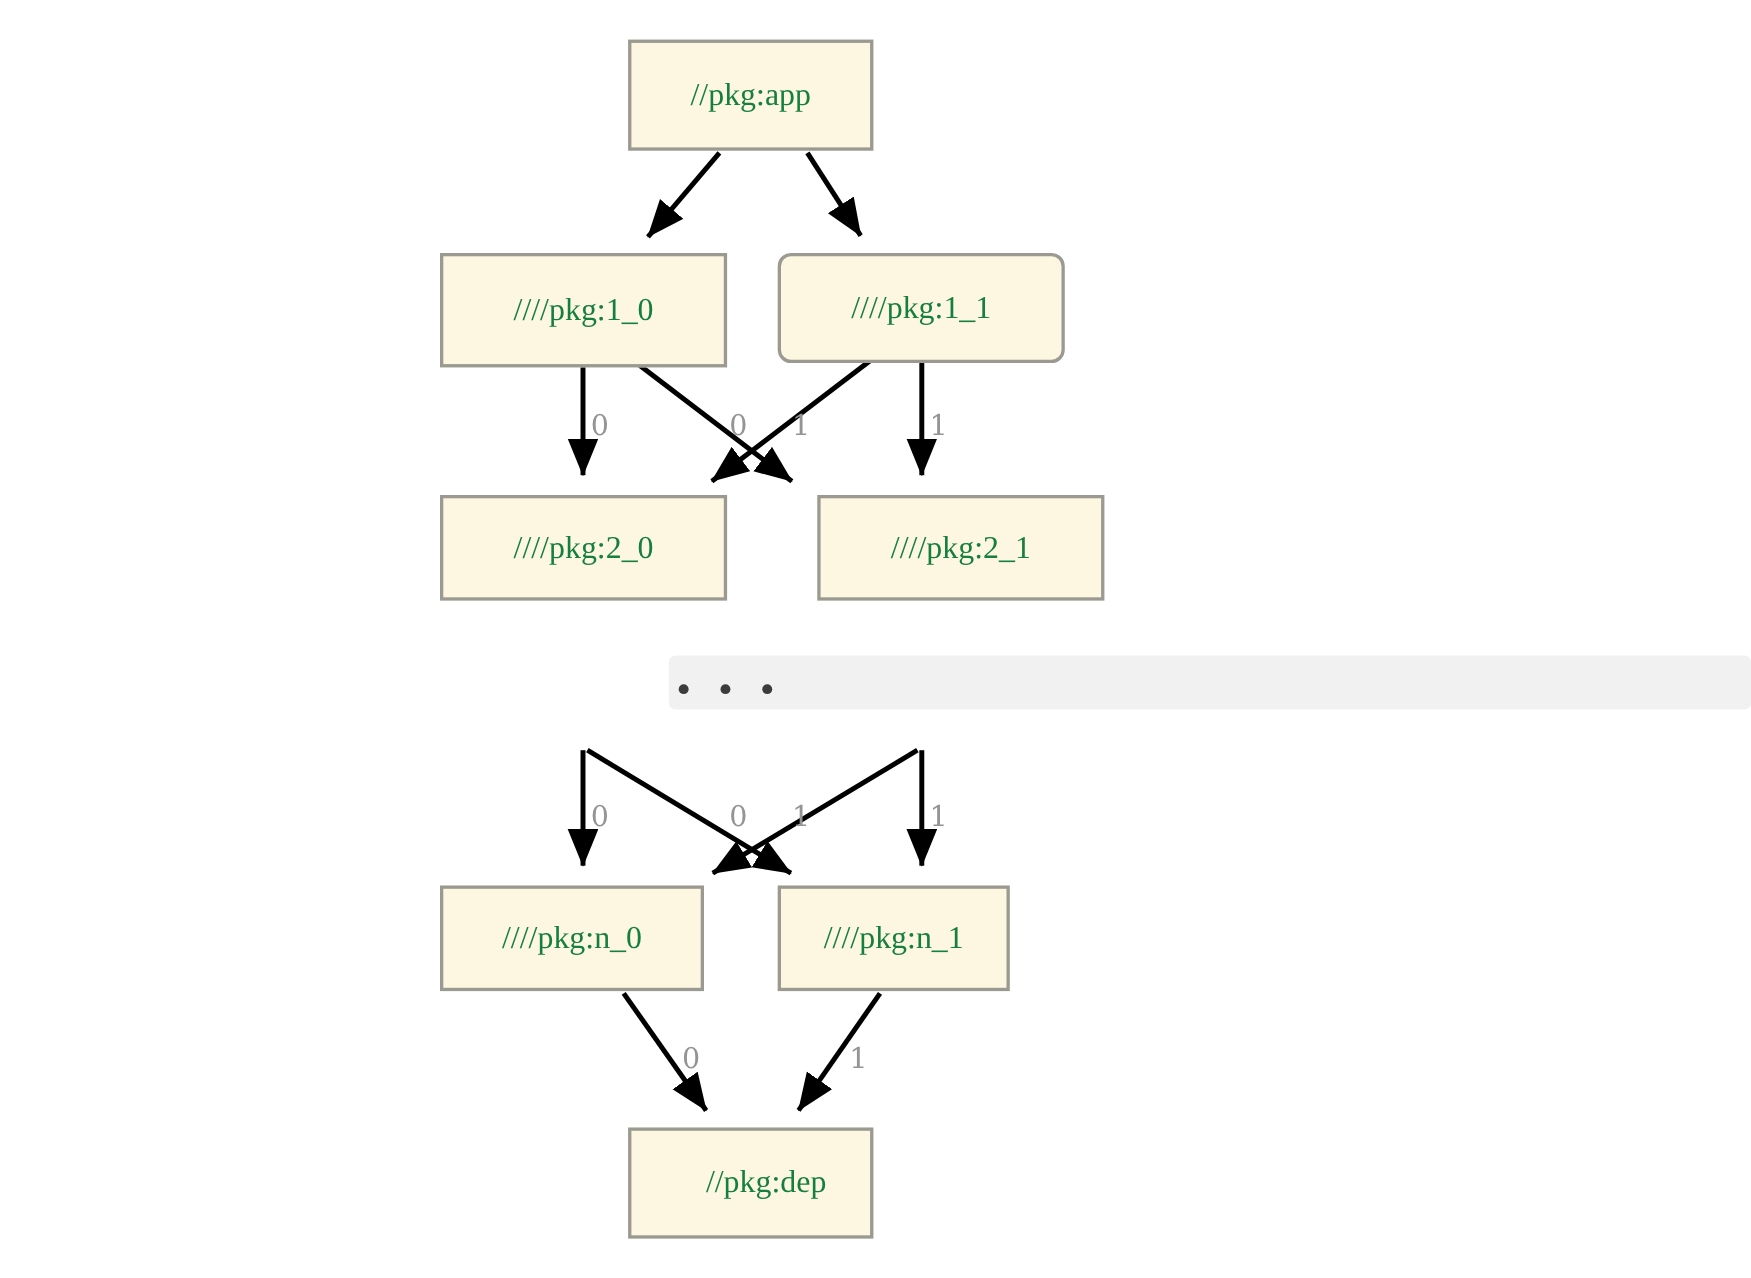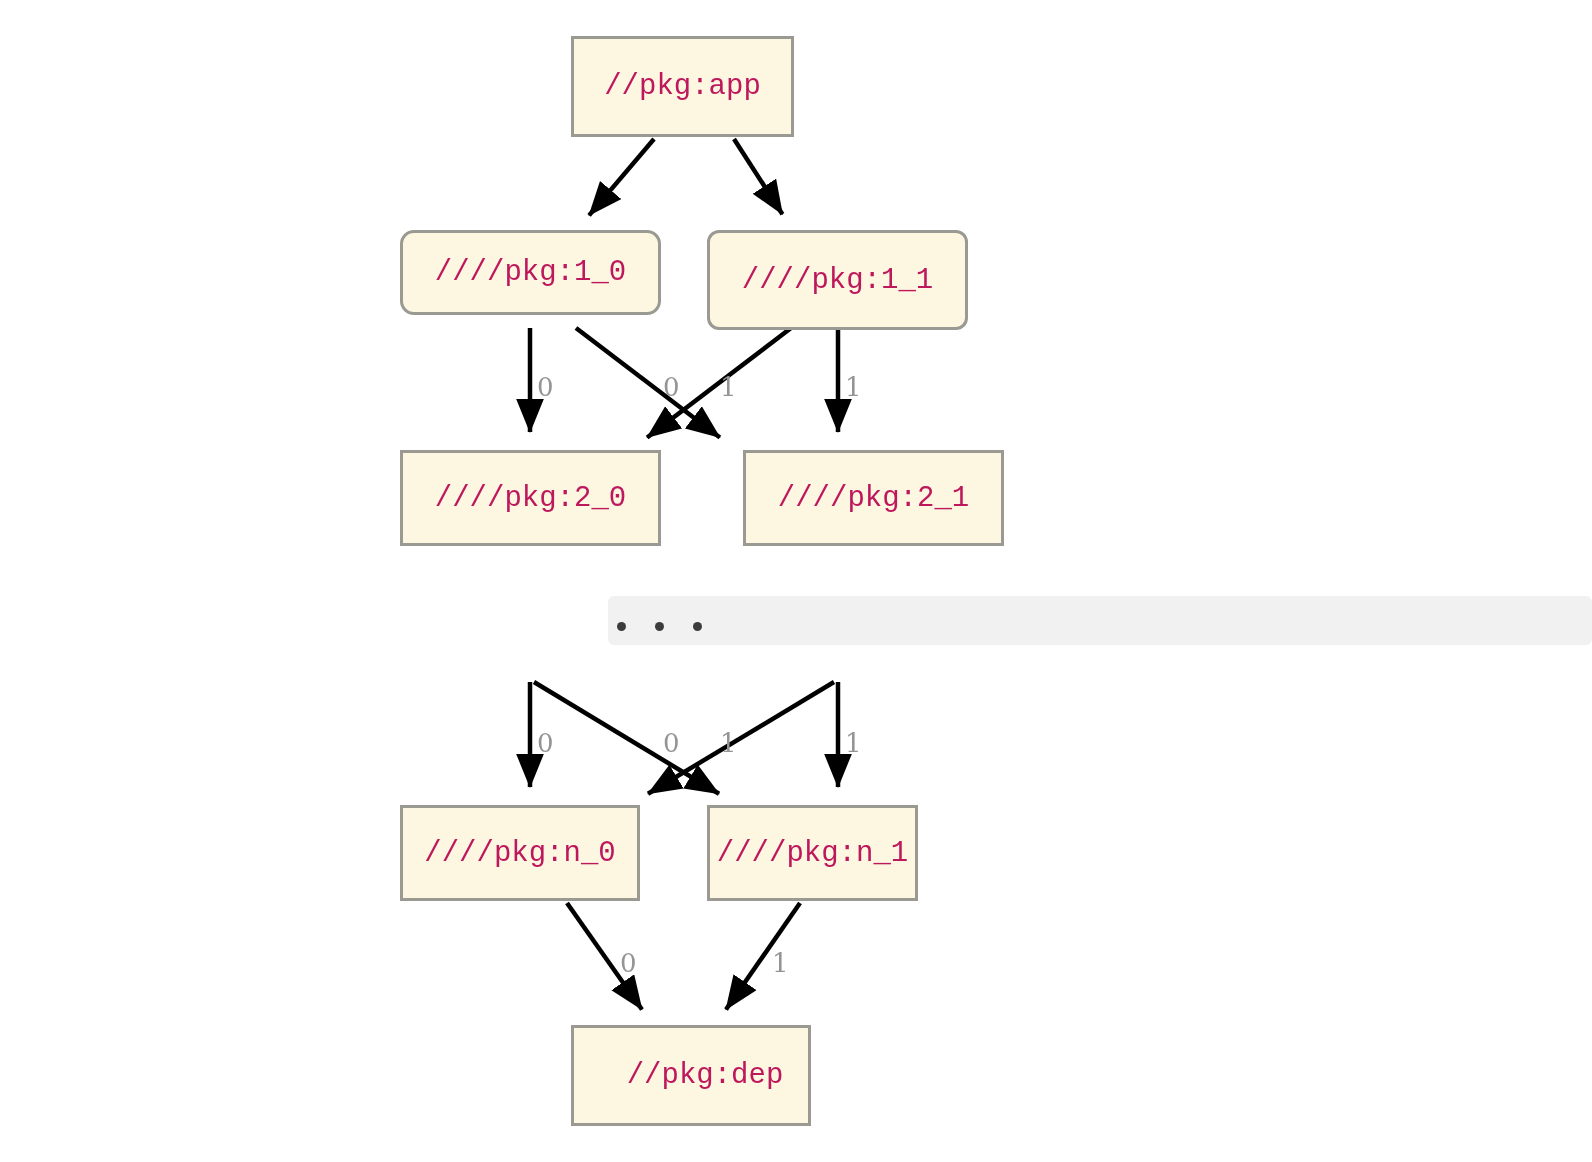--- a/index.html
+++ b/index.html
@@ -28,23 +28,23 @@
   .node-box {
     position: absolute;
     box-sizing: border-box;
     background: #fdf6e0;
     border: 3px solid #9a9a92;
     display: flex;
     align-items: center;
     justify-content: center;
   }
   .node-label {
-    font-family: Liberation Mono, monospace;
+    font-family: Liberation Serif, serif;
     font-size: 29px;
-    color: #be185d;
+    color: #15803d;
     letter-spacing: 0px;
     white-space: nowrap;
   }
   .edge-label {
     position: absolute;
     font-family: "DejaVu Serif", serif;
     font-size: 26px;
     color: #949494;
     white-space: nowrap;
   }
@@ -90,39 +90,39 @@
         <line x1="838" y1="682" x2="838" y2="787" stroke="#000000" stroke-width="4.5" marker-end="url(#arrowhead)"></line>
         <line x1="567" y1="903" x2="641.9454962890748" y2="1009.5490188206123" stroke="#000000" stroke-width="4.5" marker-end="url(#arrowhead)"></line>
         <line x1="800" y1="903" x2="725.9891926225476" y2="1009.5033569577972" stroke="#000000" stroke-width="4.5" marker-end="url(#arrowhead)"></line>
       </g>
   </svg>
 
   <div id="nodes-group">
       <div class="node-box" style="left: 571px; top: 36px; width: 223px; height: 101px; background: rgb(253, 246, 224); border-color: rgb(154, 154, 146);">
         <span class="node-label">//pkg:app</span>
       </div>
-      <div class="node-box" style="left: 400px; top: 230px; width: 261px; height: 85px; background: rgb(253, 246, 224); border-color: rgb(154, 154, 146); border-radius: 14px;">
+      <div class="node-box" style="left: 400px; top: 230px; width: 261px; height: 104px; background: rgb(253, 246, 224); border-color: rgb(154, 154, 146);">
         <span class="node-label">////pkg:1_0</span>
       </div>
       <div class="node-box" style="left: 707px; top: 230px; width: 261px; height: 100px; background: rgb(253, 246, 224); border-color: rgb(154, 154, 146); border-radius: 12px;">
         <span class="node-label">////pkg:1_1</span>
       </div>
       <div class="node-box" style="left: 400px; top: 450px; width: 261px; height: 96px; background: rgb(253, 246, 224); border-color: rgb(154, 154, 146);">
         <span class="node-label">////pkg:2_0</span>
       </div>
       <div class="node-box" style="left: 743px; top: 450px; width: 261px; height: 96px; background: rgb(253, 246, 224); border-color: rgb(154, 154, 146);">
         <span class="node-label">////pkg:2_1</span>
       </div>
       <div class="node-box" style="left: 400px; top: 805px; width: 240px; height: 96px; background: rgb(253, 246, 224); border-color: rgb(154, 154, 146);">
         <span class="node-label">////pkg:n_0</span>
       </div>
       <div class="node-box" style="left: 707px; top: 805px; width: 211px; height: 96px; background: rgb(253, 246, 224); border-color: rgb(154, 154, 146);">
         <span class="node-label">////pkg:n_1</span>
       </div>
-      <div class="node-box" style="left: 571px; top: 1025px; width: 240px; height: 101px; background: rgb(253, 246, 224); border-color: rgb(154, 154, 146); padding-left: 28px;">
+      <div class="node-box" style="left: 571px; top: 1025px; width: 223px; height: 101px; background: rgb(253, 246, 224); border-color: rgb(154, 154, 146); padding-left: 28px;">
         <span class="node-label">//pkg:dep</span>
       </div>
     </div>
   <div id="edge-labels-group">
       <div class="edge-label" style="left: 537px; top: 372px; color: rgb(148, 148, 148);">0</div>
       <div class="edge-label" style="left: 663px; top: 372px; color: rgb(148, 148, 148);">0</div>
       <div class="edge-label" style="left: 720px; top: 372px; color: rgb(148, 148, 148);">1</div>
       <div class="edge-label" style="left: 845px; top: 372px; color: rgb(148, 148, 148);">1</div>
       <div class="edge-label" style="left: 537px; top: 728px; color: rgb(148, 148, 148);">0</div>
       <div class="edge-label" style="left: 663px; top: 728px; color: rgb(148, 148, 148);">0</div>

